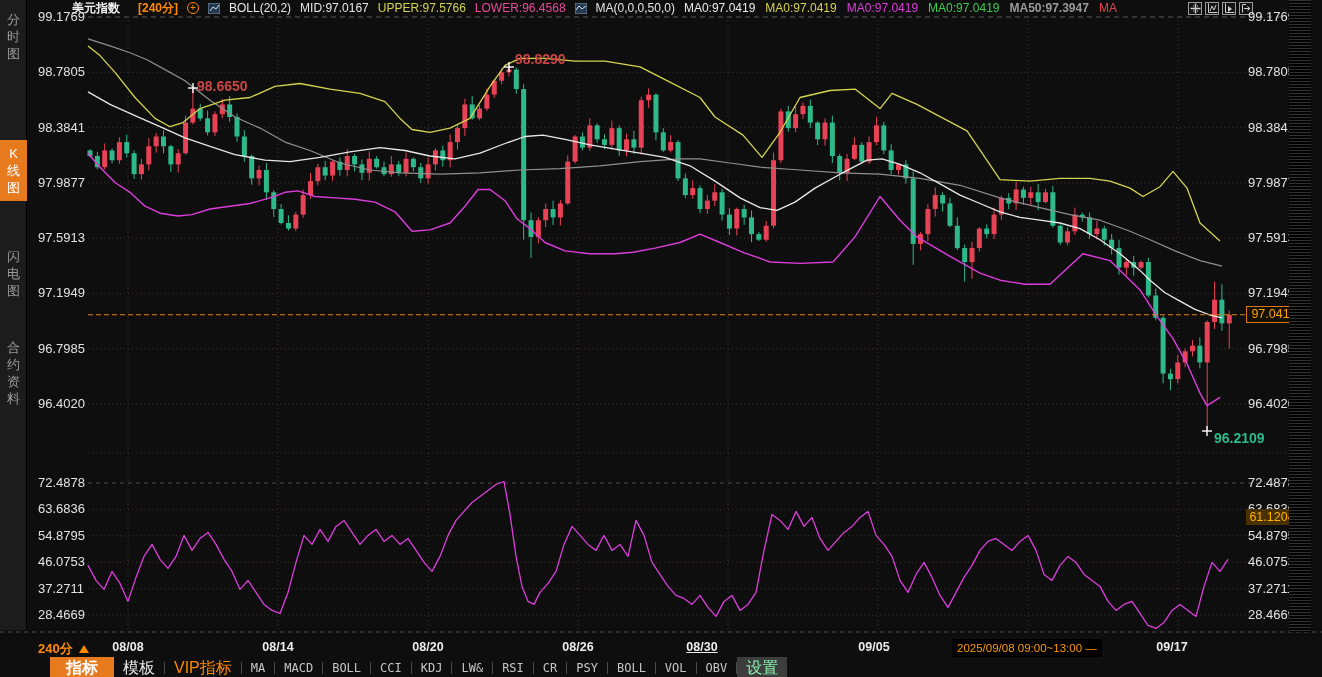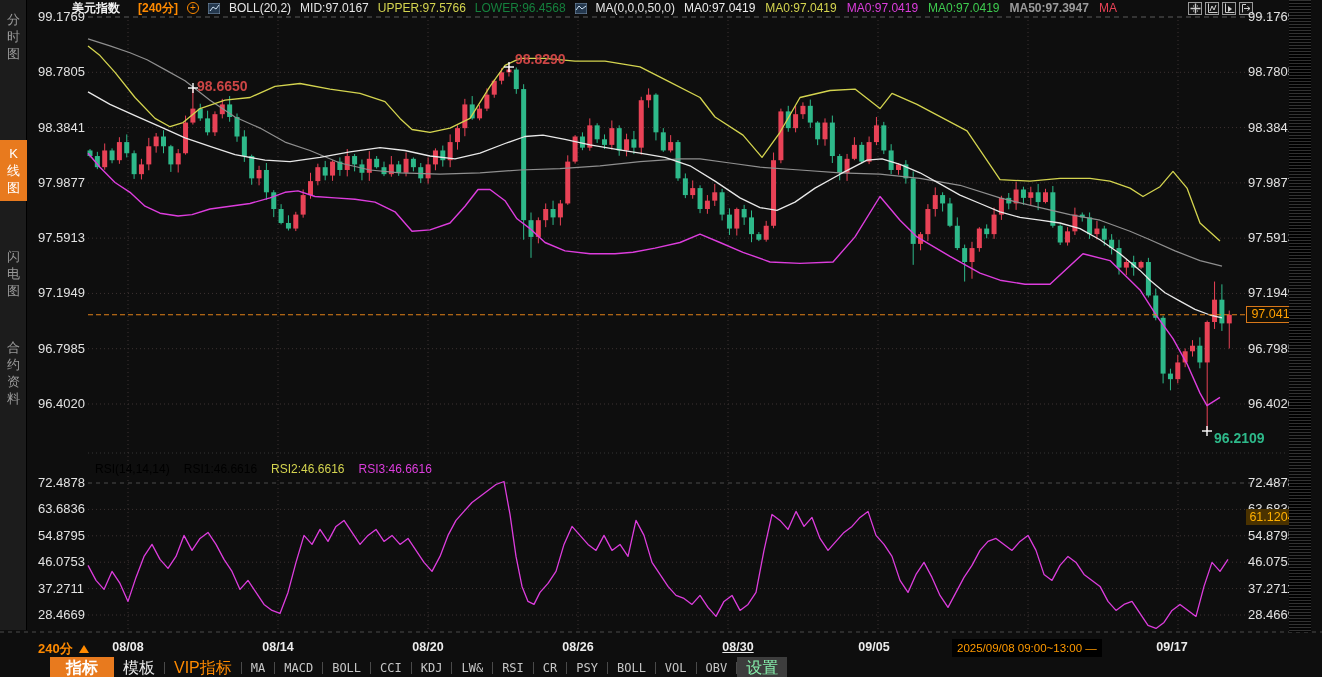--- a/index.html
+++ b/index.html
@@ -453,21 +453,21 @@
     <span class="hd-symbol">美元指数</span>
     <span class="hd-period">[240分]</span>
     <span class="circle-plus">+</span>
     <svg width="12" height="11">
         <rect x="0" y="0" width="12" height="11" fill="#24384e" stroke="#7d93ab" stroke-width="1"></rect>
         <polyline points="2,8 5,4 8,6 11,2" fill="none" stroke="#cfe2f3" stroke-width="1"></polyline>
       </svg>
     <span>BOLL(20,2)</span>
     <span>MID:97.0167</span>
     <span style="color:#d4d44f">UPPER:97.5766</span>
-    <span style="color:#15803d">LOWER:96.4568</span>
+    <span style="color:#ec4899">LOWER:96.4568</span>
     <svg width="12" height="11">
         <rect x="0" y="0" width="12" height="11" fill="#24384e" stroke="#7d93ab" stroke-width="1"></rect>
         <polyline points="1,7 4,3 7,6 11,3" fill="none" stroke="#cfe2f3" stroke-width="1"></polyline>
       </svg>
     <span>MA(0,0,0,50,0)</span>
     <span id="ma-values" style="display:flex;gap:10px">
         <span style="color: rgb(236, 236, 236);">MA0:97.0419</span>
         <span style="color: rgb(212, 212, 79);">MA0:97.0419</span>
         <span style="color: rgb(221, 61, 221);">MA0:97.0419</span>
         <span style="color: rgb(62, 203, 79);">MA0:97.0419</span>
@@ -518,26 +518,20 @@
       <div class="plabel" style="left: 1248px; top: 64.2837px;">98.7805</div>
       <div class="plabel" style="left: 1248px; top: 119.567px;">98.3841</div>
       <div class="plabel" style="left: 1248px; top: 174.851px;">97.9877</div>
       <div class="plabel" style="left: 1248px; top: 230.135px;">97.5913</div>
       <div class="plabel" style="left: 1248px; top: 285.419px;">97.1949</div>
       <div class="plabel" style="left: 1248px; top: 340.702px;">96.7985</div>
       <div class="plabel" style="left: 1248px; top: 396px;">96.4020</div>
     </div>
   <div id="cur-price" style="top: 305.757px;">97.0419</div>
 
-  <div id="rsi-header">
-    <span>RSI(14,14,14)</span>
-    <span>RSI1:46.6616</span>
-    <span style="color:#d4d44f">RSI2:46.6616</span>
-    <span style="color:#dd3ddd">RSI3:46.6616</span>
-  </div>
   <div id="rsi-left">
       <div class="plabel" style="left: 38px; top: 475px;">72.4878</div>
       <div class="plabel" style="left: 38px; top: 501.4px;">63.6836</div>
       <div class="plabel" style="left: 38px; top: 527.8px;">54.8795</div>
       <div class="plabel" style="left: 38px; top: 554.2px;">46.0753</div>
       <div class="plabel" style="left: 38px; top: 580.6px;">37.2711</div>
       <div class="plabel" style="left: 38px; top: 607px;">28.4669</div>
     </div>
   <div id="rsi-right">
       <div class="plabel" style="left: 1248px; top: 475px;">72.4878</div>
@@ -554,21 +548,21 @@
   <div id="x-axis-row">
     <span id="period-label">
         <span>240分</span>
         <span class="tri-up"></span>
       </span>
     <span id="x-tooltip">2025/09/08 09:00~13:00 —</span>
   <span class="xdate" style="left: 128px;">08/08</span>
       <span class="xdate" style="left: 278px;">08/14</span>
       <span class="xdate" style="left: 428px;">08/20</span>
       <span class="xdate" style="left: 578px;">08/26</span>
-      <span class="xdate" style="left: 738px; text-decoration: underline;">08/30</span>
+      <span class="xdate" style="left: 702px; text-decoration: underline;">08/30</span>
       <span class="xdate" style="left: 874px;">09/05</span>
       <span class="xdate" style="left: 1172px;">09/17</span>
     </div>
 
   <div id="toolbar">
       <span class="tab active">指标</span>
       <span class="tab plain">模板</span>
       <span class="tabsep"></span>
       <span class="tab vip">VIP指标</span>
       <span class="tabsep"></span>

